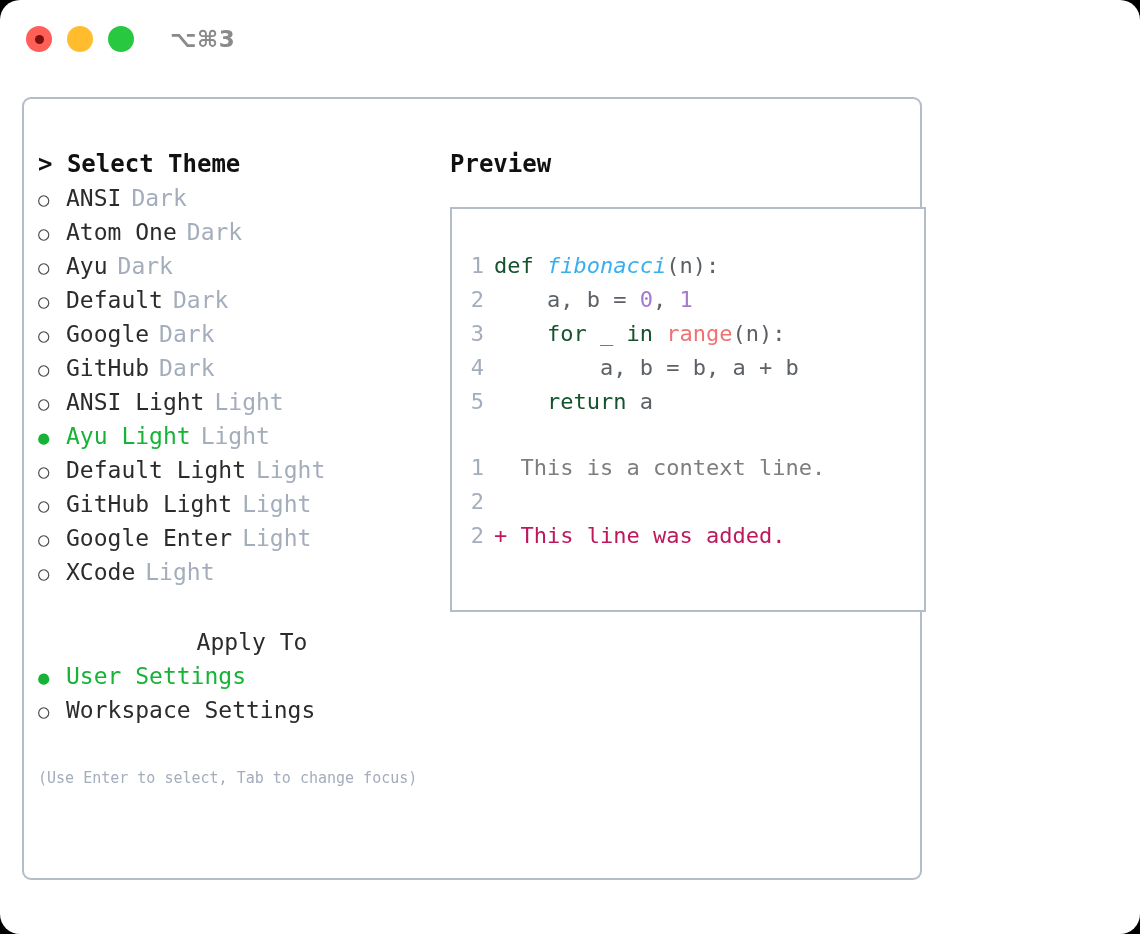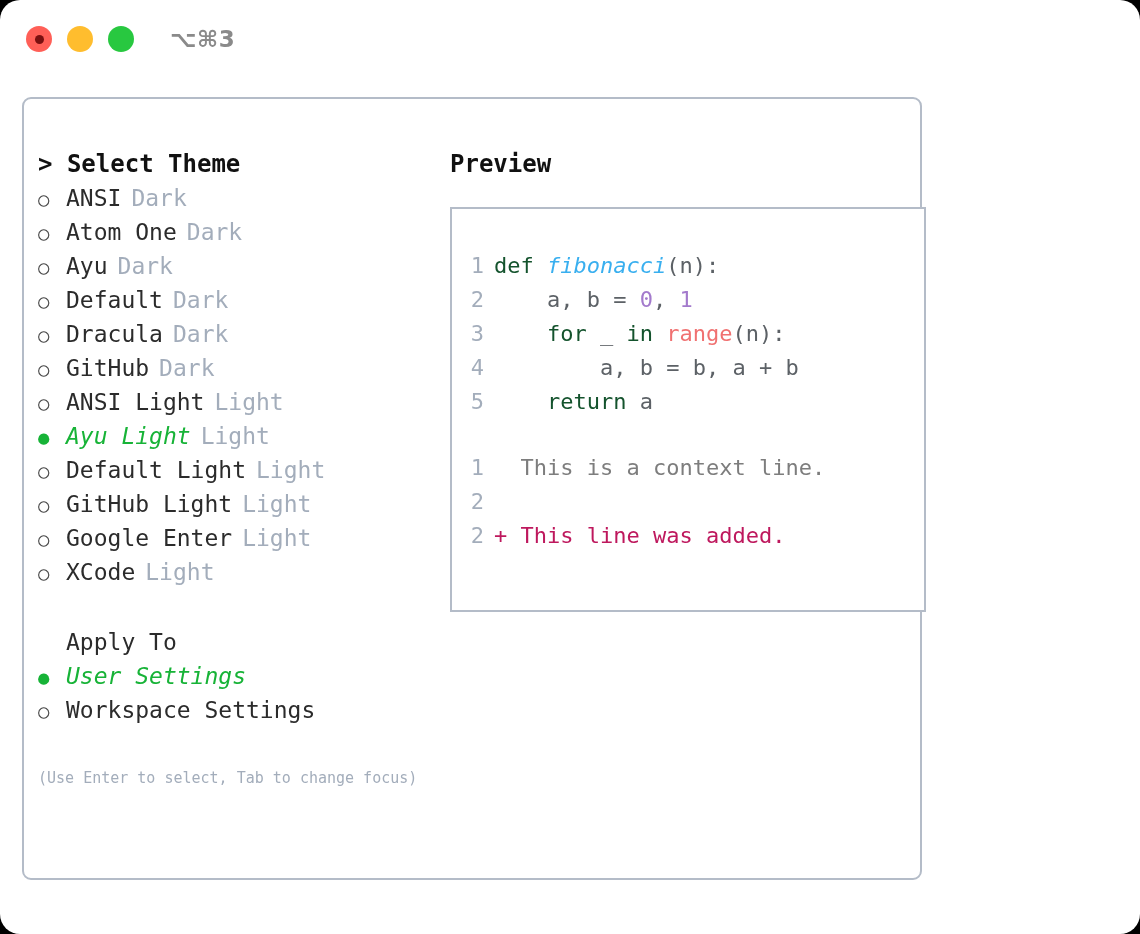--- a/index.html
+++ b/index.html
@@ -127,38 +127,38 @@
   }
   .marker.sel {
     color: #17b337;
     font-size: 19px;
   }
   .label {
     color: #2b2b2b;
   }
   .row.selected .label {
     color: #17b337;
-    font-style: italic;
   }
   .tag {
     color: #a3adbb;
     margin-left: 10px;
   }
 
   .section-gap {
     height: 36px;
   }
 
   .apply-heading {
     font-size: 23px;
     color: #2b2b2b;
     line-height: 34px;
     padding-left: 28px;
     white-space: pre;
     font-family: "DejaVu Sans Mono", monospace;
+    text-align: center;
   }
 
   .hint {
     margin-top: 34px;
     font-size: 15px;
     line-height: 34px;
     color: #a3adbb;
     width: 400px;
     font-family: "DejaVu Sans Mono", monospace;
   }
@@ -222,21 +222,21 @@
     <div class="columns">
 
       <div class="col-left">
         <div class="heading">&gt; Select Theme</div>
 
         <div class="list" id="theme-list">
             <div class="row"><span class="marker">○</span><span class="label">ANSI</span><span class="tag">Dark</span></div>
             <div class="row"><span class="marker">○</span><span class="label">Atom One</span><span class="tag">Dark</span></div>
             <div class="row"><span class="marker">○</span><span class="label">Ayu</span><span class="tag">Dark</span></div>
             <div class="row"><span class="marker">○</span><span class="label">Default</span><span class="tag">Dark</span></div>
-            <div class="row"><span class="marker">○</span><span class="label">Dracula</span><span class="tag">Dark</span></div>
+            <div class="row"><span class="marker">○</span><span class="label">Google</span><span class="tag">Dark</span></div>
             <div class="row"><span class="marker">○</span><span class="label">GitHub</span><span class="tag">Dark</span></div>
             <div class="row"><span class="marker">○</span><span class="label">ANSI Light</span><span class="tag">Light</span></div>
             <div class="row selected"><span class="marker sel">●</span><span class="label">Ayu Light</span><span class="tag">Light</span></div>
             <div class="row"><span class="marker">○</span><span class="label">Default Light</span><span class="tag">Light</span></div>
             <div class="row"><span class="marker">○</span><span class="label">GitHub Light</span><span class="tag">Light</span></div>
             <div class="row"><span class="marker">○</span><span class="label">Google Enter</span><span class="tag">Light</span></div>
             <div class="row"><span class="marker">○</span><span class="label">XCode</span><span class="tag">Light</span></div>
           </div>
 
         <div class="section-gap"></div>

